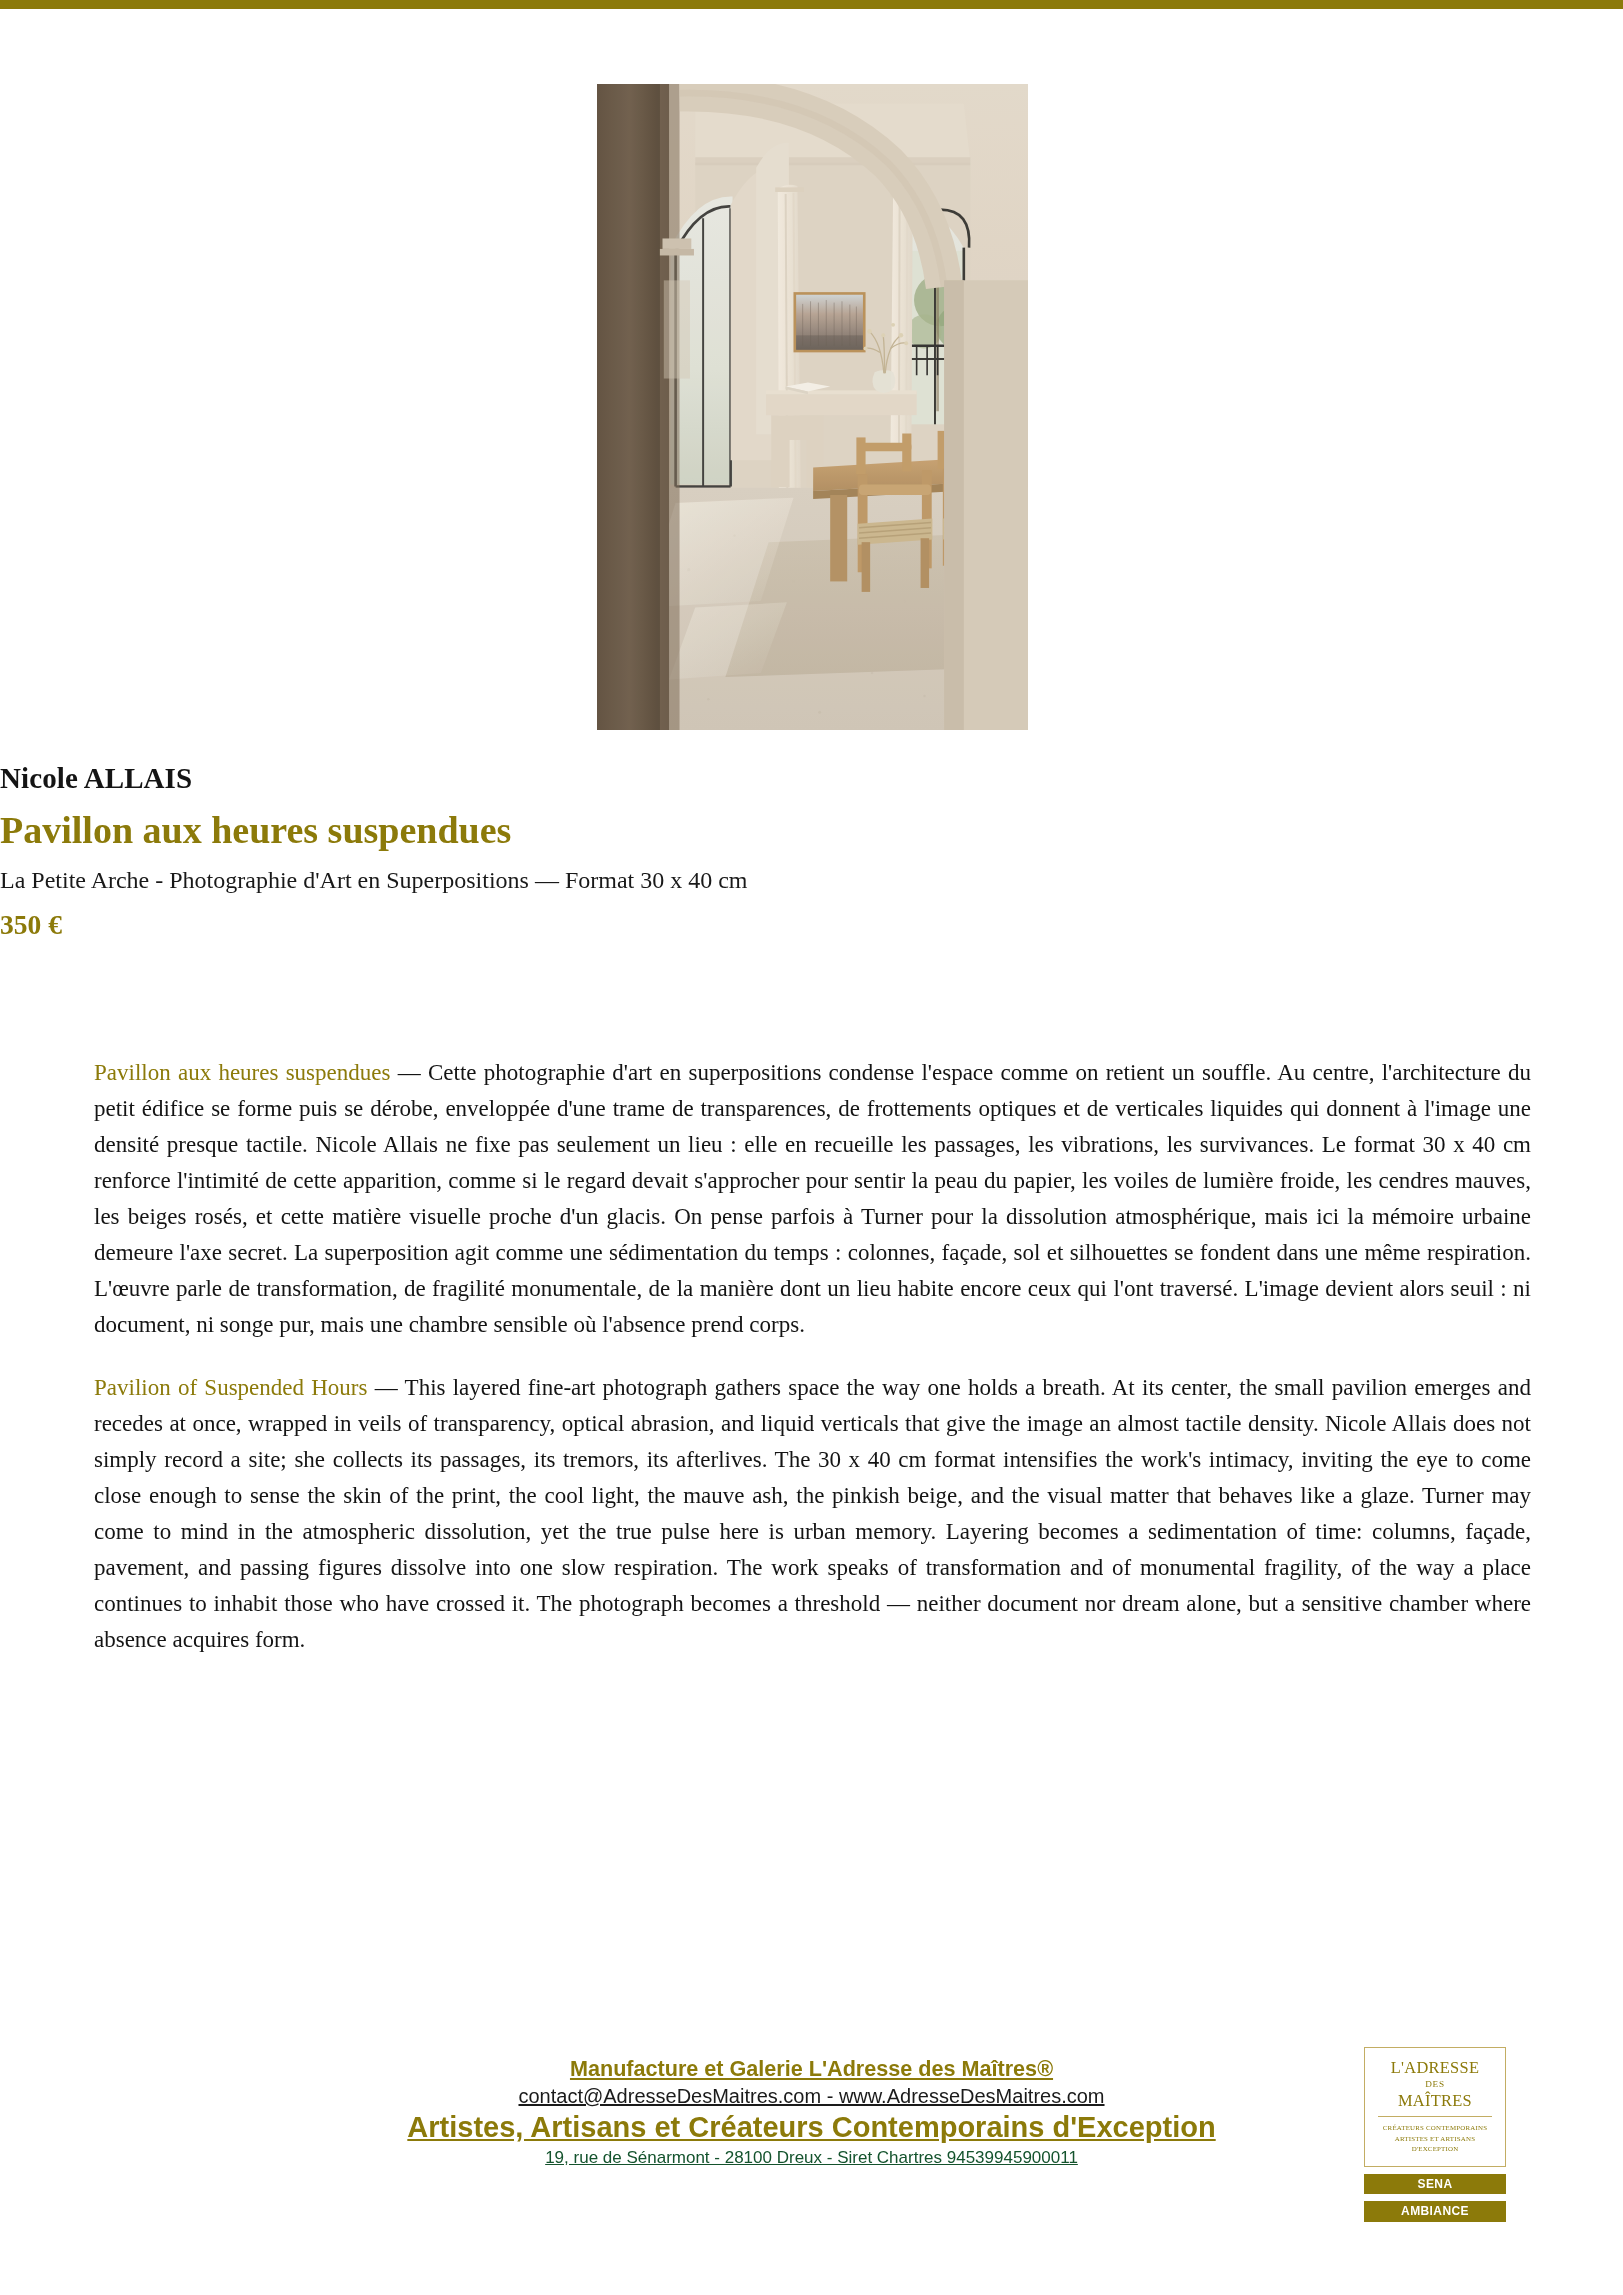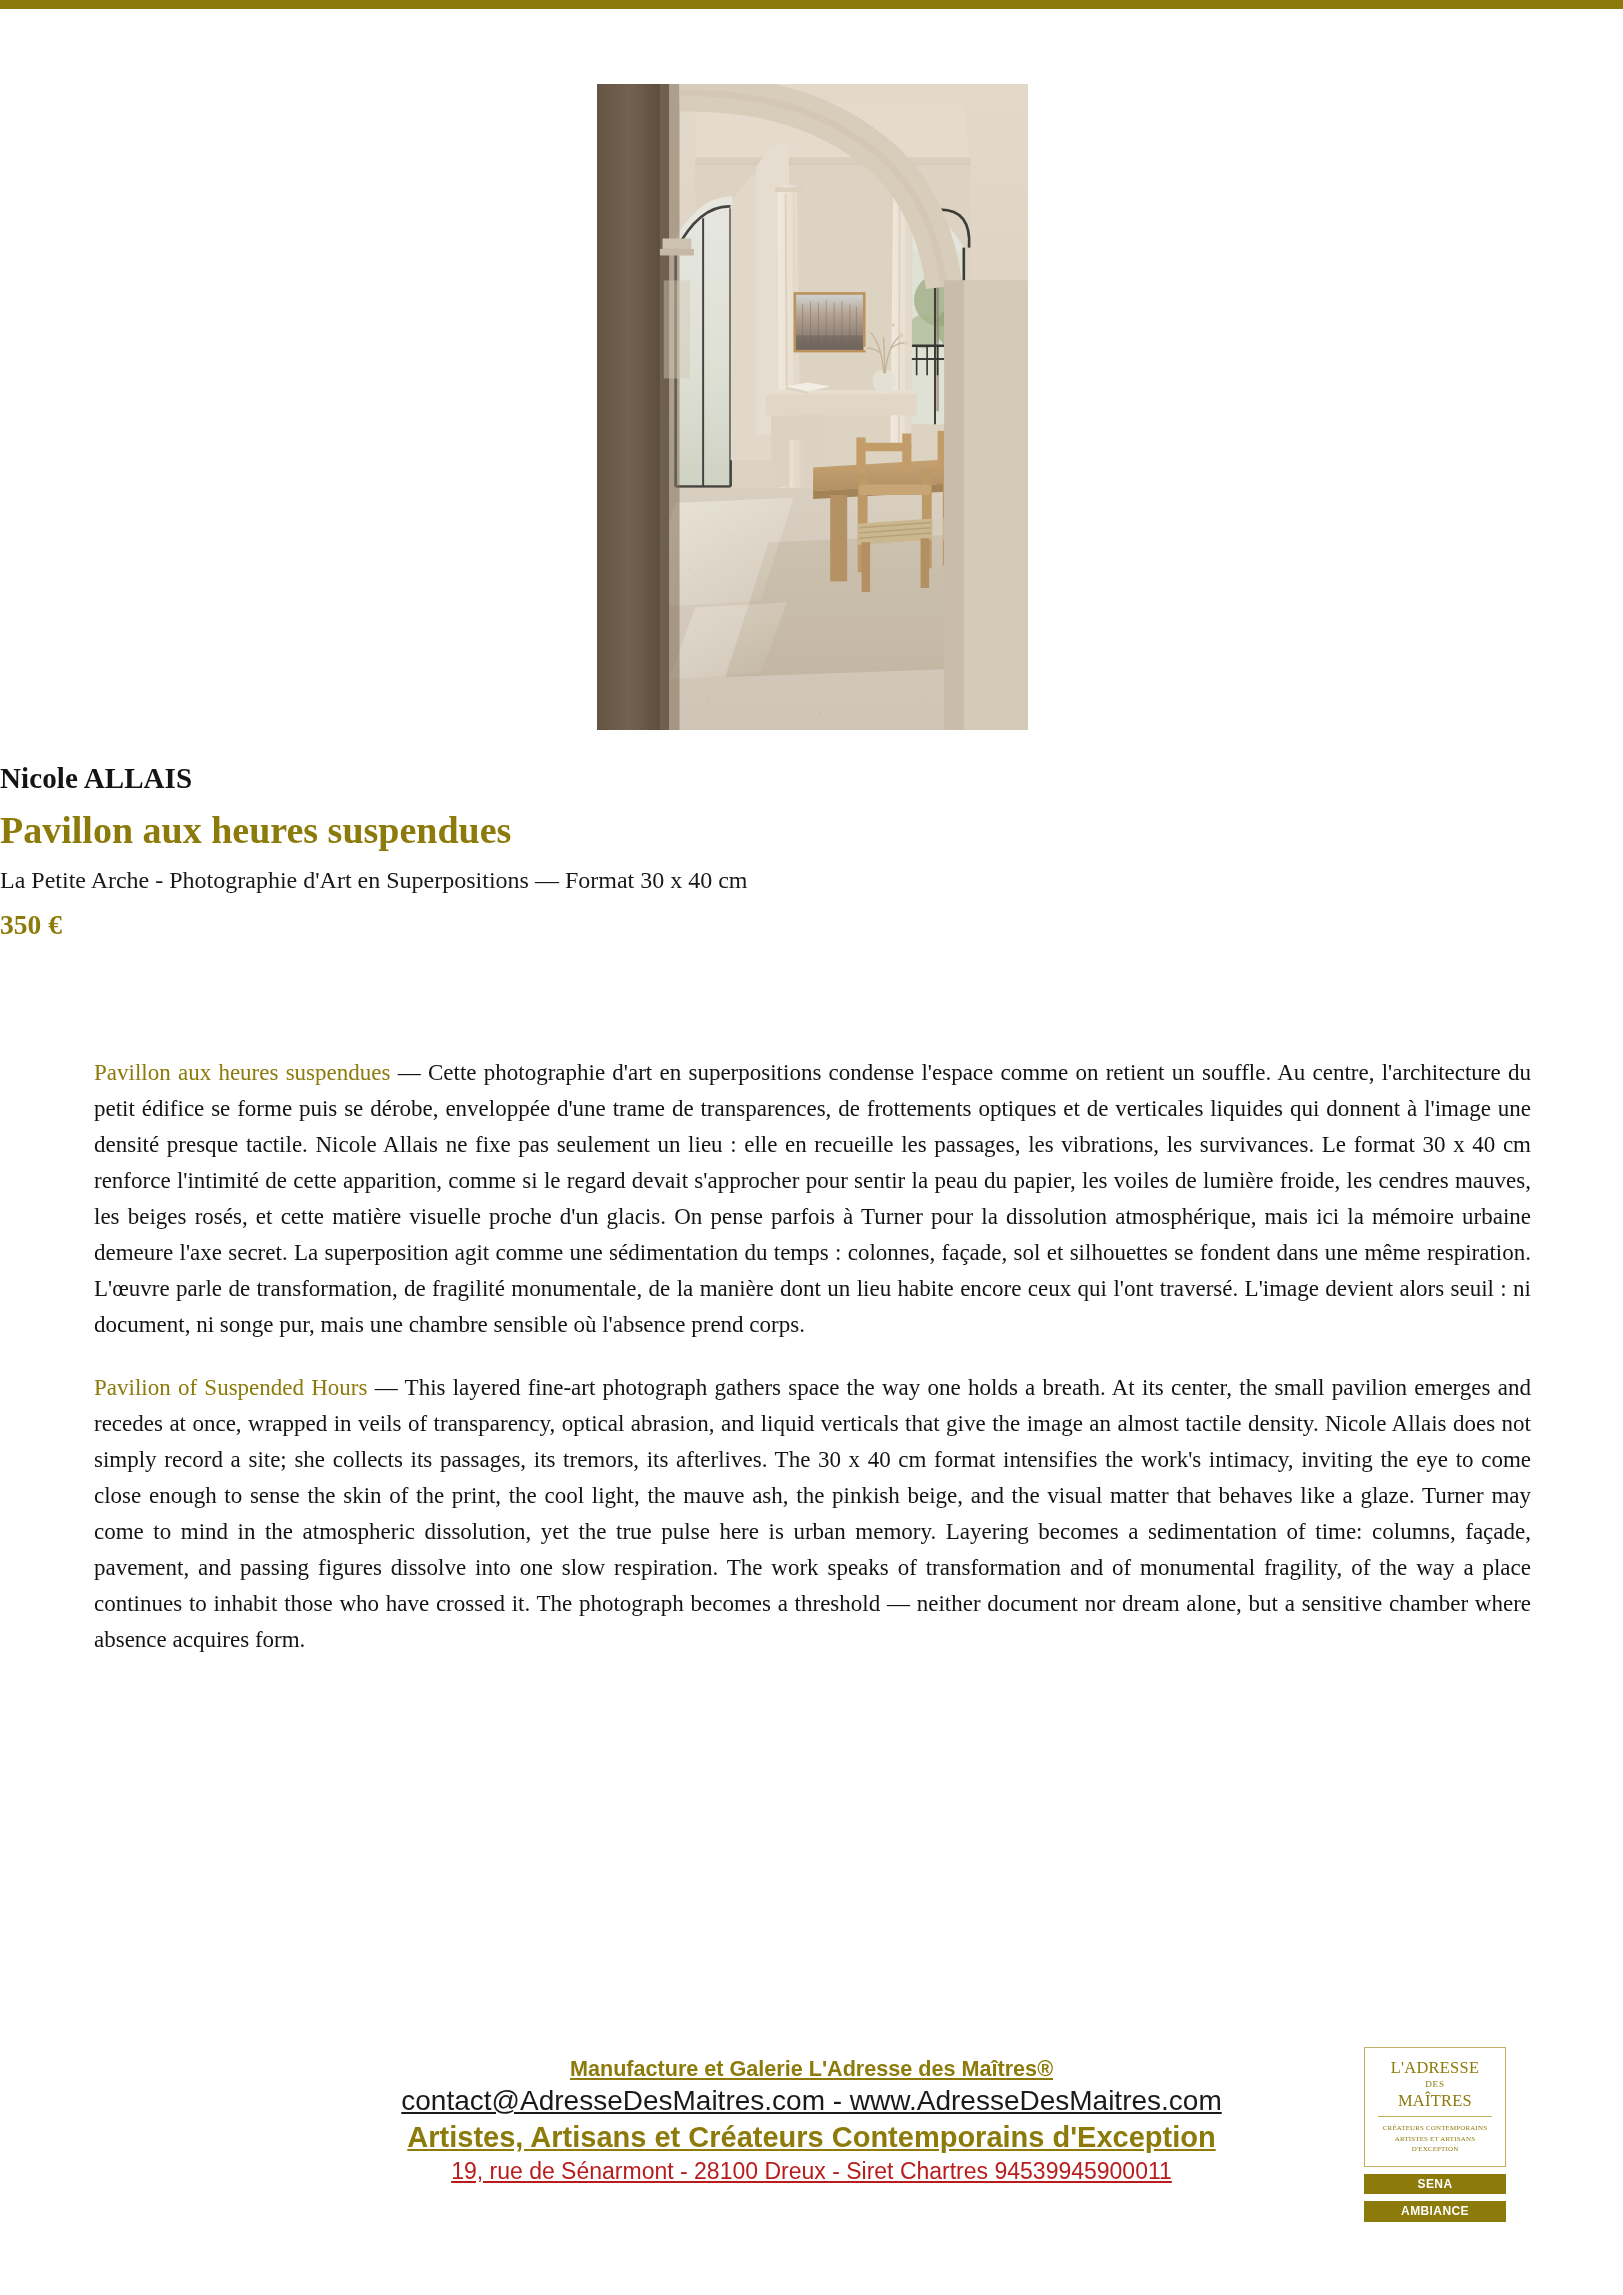--- a/index.html
+++ b/index.html
@@ -121,32 +121,32 @@
   .footer-line { line-height: 1.30; text-decoration: underline; }
 
   .f-gold {
     color: #8c7a0a;
     font-weight: bold;
     font-size: 21.6px;
   }
 
   .f-dark {
     color: #1a1a1a;
-    font-size: 28px;
+    font-size: 20px;
   }
 
   .f-gold-2 {
     color: #8c7a0a;
     font-weight: bold;
     font-size: 29px;
   }
 
   .f-dark-2 {
-    color: #b91c1c;
-    font-size: 23px;
+    color: #14532d;
+    font-size: 17px;
   }
 
   
   .logo-stack {
     position: absolute;
     left: 1364px;
     top: 2047px;
     width: 142px;
   }
 

